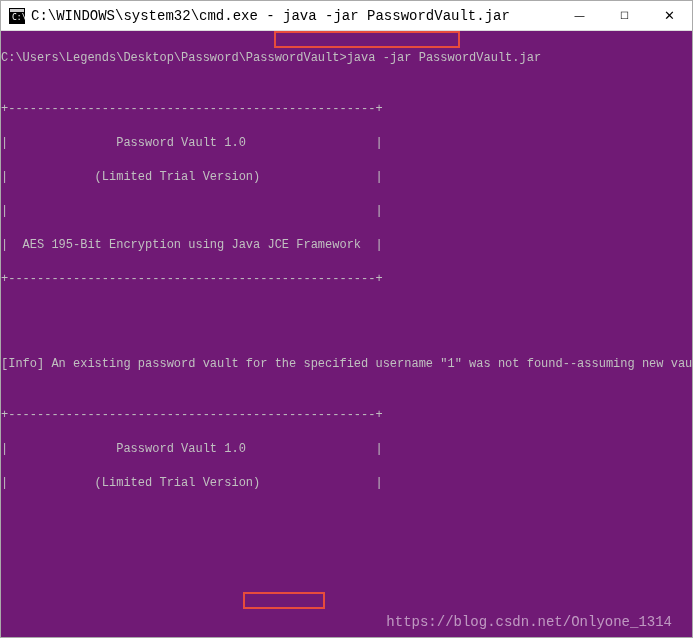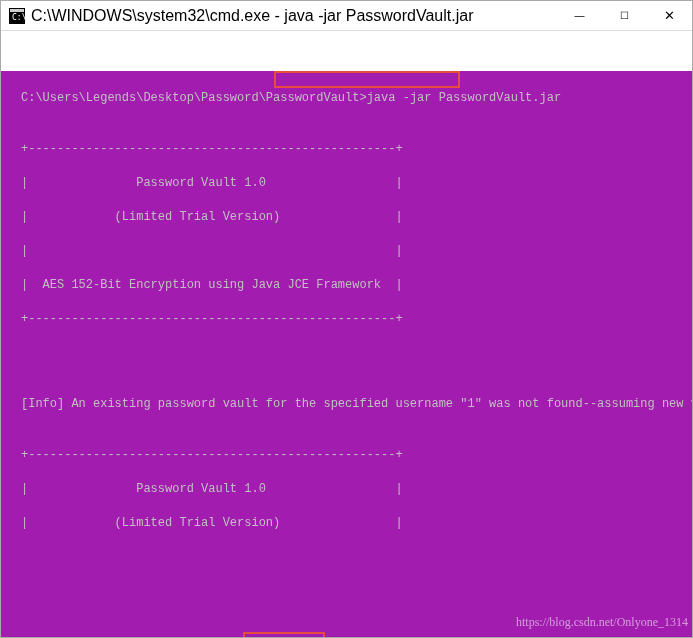--- a/index.html
+++ b/index.html
@@ -29,22 +29,22 @@
     .titlebar-icon {
       width: 16px;
       height: 16px;
       margin-left: 8px;
       margin-right: 6px;
       display: inline-flex;
       align-items: center;
       justify-content: center;
     }
     .titlebar-title {
-      font-family: Liberation Sans, sans-serif;
-      font-size: 16px;
+      font-family: Liberation Mono, monospace;
+      font-size: 14px;
       color: #000;
       flex: 1;
       white-space: nowrap;
       overflow: hidden;
     }
     .window-controls {
       display: flex;
       height: 100%;
     }
     .win-btn {
@@ -53,48 +53,47 @@
       display: flex;
       align-items: center;
       justify-content: center;
       font-family: 'Segoe UI', sans-serif;
       font-size: 10px;
       color: #000;
     }
     .win-btn.close { font-size: 13px; }
     .terminal {
       flex: 1;
-      background: #a21caf;
+      background: #701a75;
       color: #c0c0c0;
       font-size: 12px;
       line-height: 17px;
-      padding: 2px 20px;
+      padding: 2px 0;
       overflow: hidden;
       position: relative;
       white-space: pre;
-      margin-top: 40px;
     }
     .line { white-space: pre; }
     .highlight-box-1 {
       position: absolute;
       border: 2px solid #e74c3c;
       pointer-events: none;
     }
     .highlight-box-2 {
       position: absolute;
       border: 2px solid #e74c3c;
       pointer-events: none;
     }
     .watermark {
       position: absolute;
-      right: 4px;
+      right: 20px;
       bottom: 6px;
       color: rgba(255,255,255,0.55);
-      font-family: Liberation Serif, serif;
-      font-size: 12px;
+      font-family: Liberation Mono, monospace;
+      font-size: 14px;
     }
   </style>
 </head>
 <body>
 
 <div class="window">
   <div class="titlebar">
     <span class="titlebar-icon">
       <svg width="16" height="16" viewBox="0 0 16 16">
         <rect x="0" y="0" width="16" height="16" fill="#000"></rect>
@@ -110,21 +109,21 @@
     </div>
   </div>
 
   <div class="terminal">
 <div class="line"><span>C:\Users\Legends\Desktop\Password\PasswordVaul</span><span>t&gt;java -jar PasswordVault.jar</span></div>
 <div class="line"></div>
 <div class="line">+---------------------------------------------------+</div>
 <div class="line">|               Password Vault 1.0                  |</div>
 <div class="line">|            (Limited Trial Version)                |</div>
 <div class="line">|                                                   |</div>
-<div class="line">|  AES 152-Bit Encryption using Java JCE Framework  |</div>
+<div class="line">|  AES 195-Bit Encryption using Java JCE Framework  |</div>
 <div class="line">+---------------------------------------------------+</div>
 <div class="line"></div>
 <div class="line"></div>
 <div class="line"></div>
 <div class="line">[Info] An existing password vault for the specified username "1" was not found--assuming new vault.</div>
 <div class="line"></div>
 <div class="line">+---------------------------------------------------+</div>
 <div class="line">|               Password Vault 1.0                  |</div>
 <div class="line">|            (Limited Trial Version)                |</div>
 

